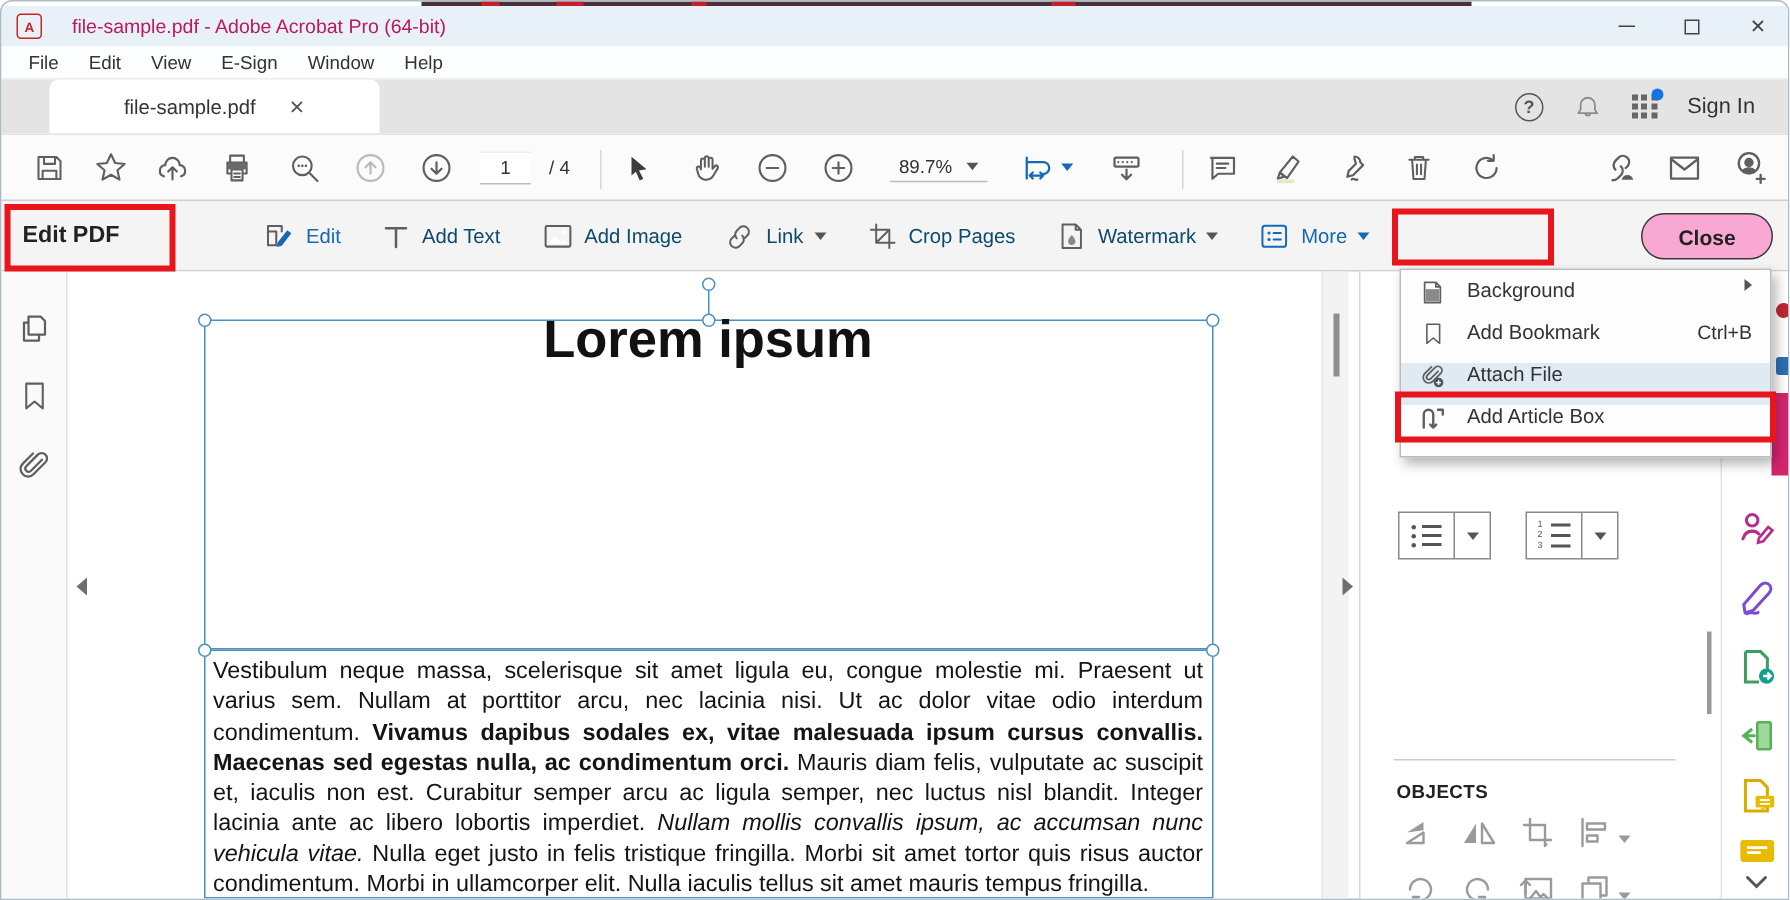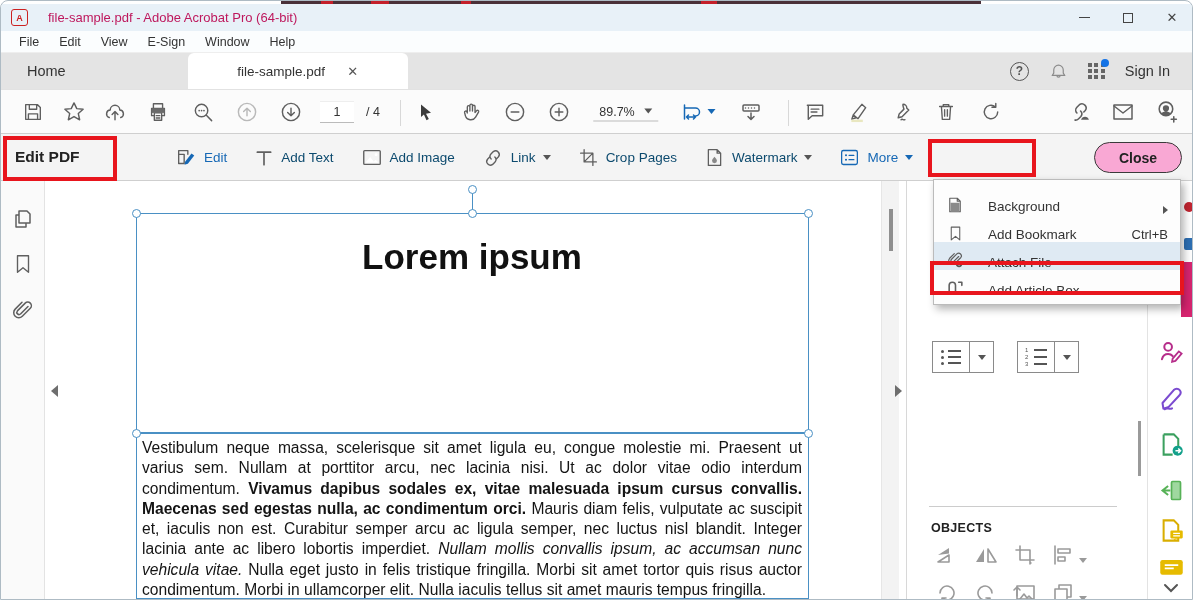--- a/index.html
+++ b/index.html
@@ -20,21 +20,21 @@
   .winbtn .box { width:10px; height:10px; border:1.2px solid #444; }
   .winbtn .line { width:11px; height:0; border-top:1.2px solid #444; }
 
   
   #menubar { left:0; top:30px; width:1193px; height:22px; background:#fbfdfe; display:flex; align-items:center; padding-left:8px; border-bottom:1px solid #eee; }
   .menu-top-item { font-size:12.5px; color:#333; padding:0 10px; }
 
   
   #tabbar { left:0; top:52px; width:1193px; height:36px; background:#e4e4e4; display:flex; align-items:flex-end; }
   .app-tab { height:36px; display:flex; align-items:center; padding:0 26px; font-size:14.5px; color:#333; }
-  #doc-tab { height:36px; background:#fff; display:flex; align-items:center; gap:22px; padding:0 18px; margin-left:96px; border-radius:6px 6px 0 0; font-size:13.5px; color:#333; min-width:220px; justify-content:center; }
+  #doc-tab { height:36px; background:#fff; display:flex; align-items:center; gap:22px; padding:0 18px; margin-left:32px; border-radius:6px 6px 0 0; font-size:13.5px; color:#333; min-width:220px; justify-content:center; }
   #doc-tab .x { color:#555; font-size:13px; }
   #tab-right { margin-left:auto; display:flex; align-items:center; gap:20px; padding-right:24px; height:100%; }
   .help-circ { width:19px; height:19px; border:1.6px solid #555; border-radius:50%; color:#555; font-size:12px; display:flex; align-items:center; justify-content:center; font-weight:bold; }
   #grid-icon { position:relative; width:17px; height:17px; display:grid; grid-template-columns:repeat(3,1fr); gap:2px; }
   #grid-icon i { background:#666; width:4px; height:4px; }
   #grid-icon .bdot { position:absolute; right:-4px; top:-4px; width:8px; height:8px; border-radius:50%; background:#1473e6; }
   #signin { font-size:14.5px; color:#333; }
 
   
   #toolbar { left:0; top:88px; width:1193px; height:45px; background:#fbfbfb; border-top:1px solid #e2e2e2; border-bottom:1px solid #cfcfcf; }
@@ -65,21 +65,21 @@
   #doc-scroll { left:880px; top:180px; width:18px; height:420px; background:#f3f3f3; border-left:1px solid #e6e6e6; }
   #doc-scroll .thumb { position:absolute; left:7px; top:28px; width:4px; height:42px; background:#8f8f8f; }
   .collapse-arrow { position:absolute; width:0; height:0; border-top:6px solid transparent; border-bottom:6px solid transparent; }
   #collapse-left { left:50px; top:384px; border-right:7px solid #6e6e6e; }
   #collapse-right { left:894px; top:384px; border-left:7px solid #6e6e6e; }
 
   
   .sel-box { position:absolute; border:1px solid #4a90c4; }
   .handle { position:absolute; width:9px; height:9px; border:1.5px solid #4a90c4; border-radius:50%; background:#fff; z-index:5; }
   #rot-stem { position:absolute; left:471px; top:192px; width:0; height:20px; border-left:1px solid #4a90c4; }
-  #doc-title { position:absolute; left:136px; top:236px; width:670px; text-align:center; font-size:35px; font-weight:bold; color:#111; }
+  #doc-title { position:absolute; left:136px; top:206px; width:670px; text-align:center; font-size:35px; font-weight:bold; color:#111; }
   #doc-subtitle { position:absolute; left:142px; top:326px; width:660px; font-size:24.5px; font-weight:bold; color:#111; line-height:31px; text-indent:28px; }
   .text-caret { display:inline-block; width:0; border-left:1.6px solid #111; height:24px; vertical-align:-4px; margin-left:2px; }
   #doc-paragraph { position:absolute; left:141px; top:437px; width:660px; font-size:15.6px; color:#141414; line-height:20.3px; text-align:justify; }
   #doc-paragraph .b { font-weight:bold; }
   #doc-paragraph .i { font-style:italic; }
 
   
   #format-panel { left:905px; top:180px; width:240px; height:420px; background:#fff; border-left:1px solid #d8d8d8; }
   .btn-group { position:absolute; display:flex; border:1px solid #8a8a8a; background:#fff; }
   .btn-group .seg { width:36px; height:30px; display:flex; align-items:center; justify-content:center; }
@@ -95,21 +95,21 @@
   .oc { stroke:#9a9a9a; fill:none; stroke-width:1.6; stroke-linecap:round; stroke-linejoin:round; }
   #panel-scroll-thumb { position:absolute; left:231px; top:240px; width:3px; height:55px; background:#9a9a9a; }
 
   
   #right-rail { left:1146px; top:180px; width:47px; height:420px; background:#fff; border-left:1px solid #e3e3e3; }
   #pink-tab { position:absolute; left:1180px; top:261px; width:13px; height:55px; background:#d6246f; }
   .rrail-ico { position:absolute; left:1157px; }
 
   
   #more-menu { left:932px; top:178px; width:248px; background:#fdfdfd; border:1px solid #bbb; box-shadow:3px 4px 8px rgba(0,0,0,.3); z-index:50; }
-  .mi { height:28px; display:flex; align-items:flex-end; padding:0 12px 0 10px; font-size:13.5px; color:#333; gap:22px; }
+  .mi { height:28px; display:flex; align-items:flex-start; padding:0 12px 0 10px; font-size:13.5px; color:#333; gap:12px; }
   .mi.hl { background:#dfeaf3; }
   .mi .lbl { flex:0 0 auto; }
   .mi .right { margin-left:auto; font-size:13px; color:#333; }
   .sub-arrow { margin-left:auto; width:0; height:0; border-top:4px solid transparent; border-bottom:4px solid transparent; border-left:5px solid #555; }
   .mi-ico { width:22px; display:flex; justify-content:center; }
 </style>
 </head>
 <body>
 
 <div id="app">
@@ -138,21 +138,20 @@
   <div id="menubar" class="abs">
     <span class="menu-top-item">File</span>
     <span class="menu-top-item">Edit</span>
     <span class="menu-top-item">View</span>
     <span class="menu-top-item">E-Sign</span>
     <span class="menu-top-item">Window</span>
     <span class="menu-top-item">Help</span>
   </div>
 
   <div id="tabbar" class="abs">
-    <div class="app-tab">Home</div>
     <div id="doc-tab">
       <span>file-sample.pdf</span>
       <span class="x">✕</span>
     </div>
     <div id="tab-right">
       <div class="help-circ">?</div>
       <svg width="19" height="19" viewBox="0 0 24 24">
           <path class="ico" style="stroke:#8b8b8b" d="M12 4a6 6 0 0 0-6 6v4l-2 3h16l-2-3v-4a6 6 0 0 0-6-6z M10 17a2 2 0 0 0 4 0" fill="#c9c9c9"></path>
         </svg>
       <div id="grid-icon">

